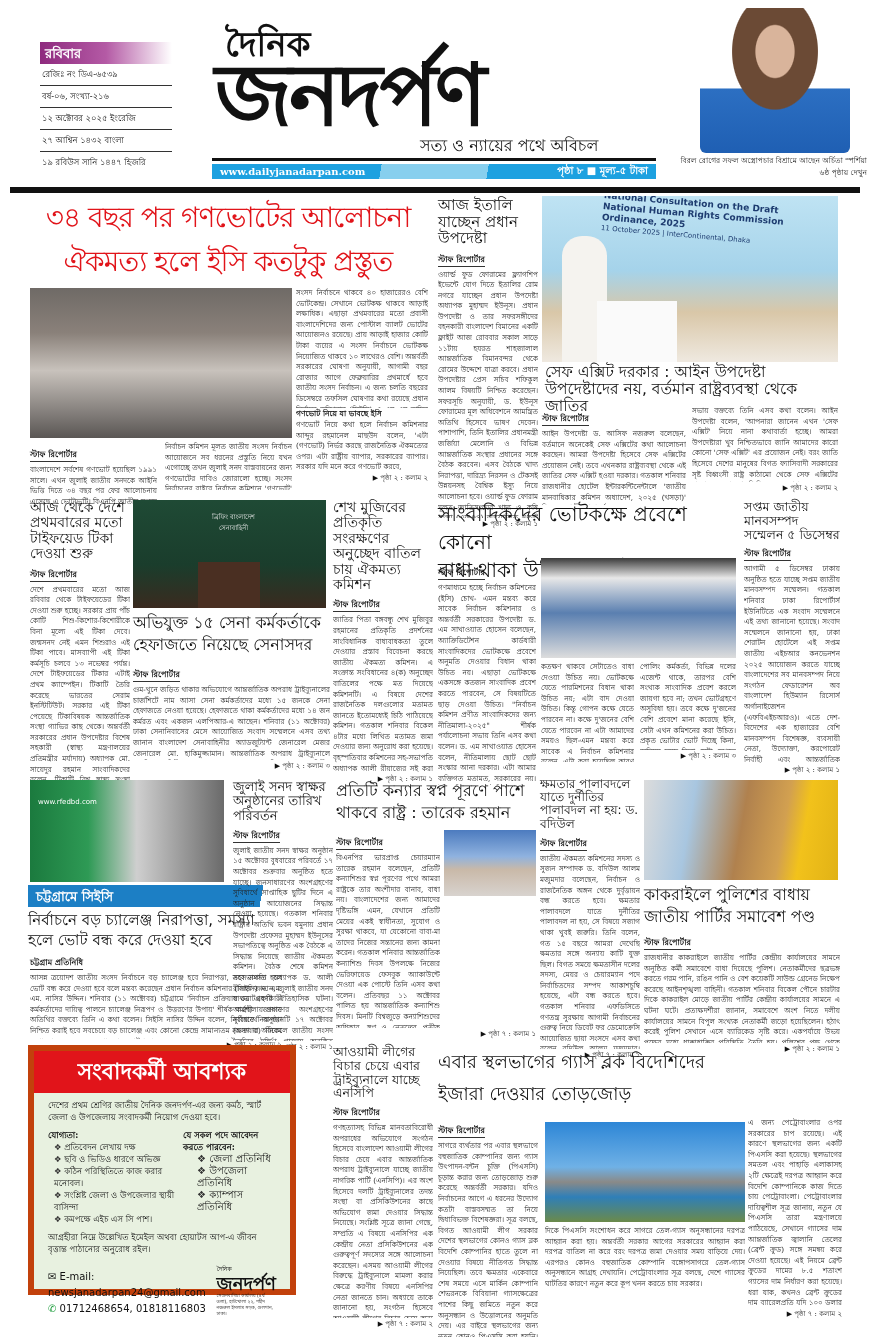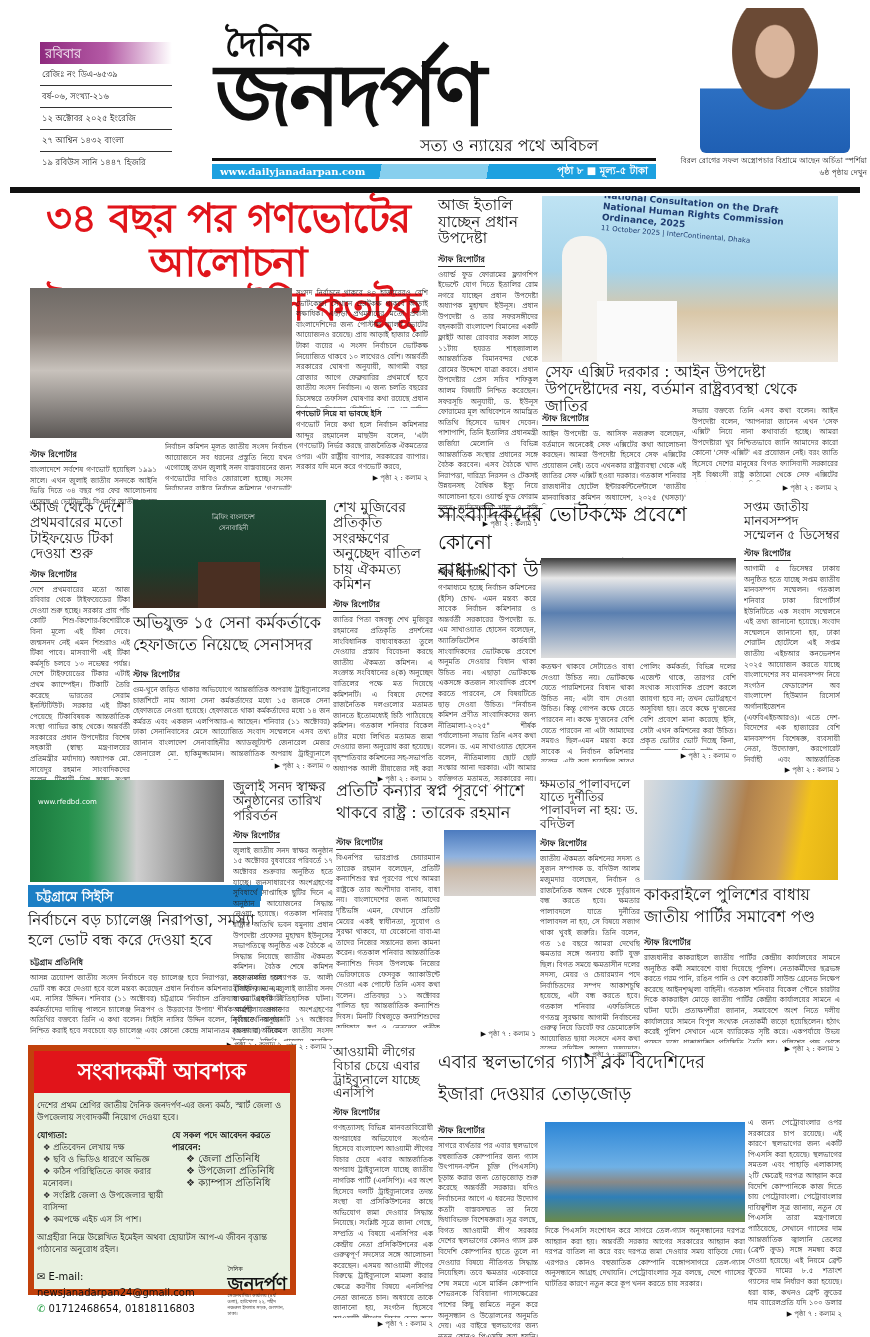--- a/index.html
+++ b/index.html
@@ -5,36 +5,36 @@
 *{box-sizing:border-box;margin:0;padding:0}
 body{width:870px;height:1337px;background:#fff;font-family:"DejaVu Serif",serif;color:#111;position:relative;overflow:hidden}
 .abs{position:absolute}
 .body-text{font-size:7.2px;line-height:10.6px;text-align:justify;color:#222;overflow:hidden}
 .byline{font-size:8px;font-weight:bold;border-bottom:1px solid #333;display:inline-block;margin-bottom:3px;color:#111}
 .jump{font-size:7px;text-align:right;color:#111}
 .hl{font-family:"DejaVu Sans",sans-serif;color:#111;text-align:left;line-height:1.1}
 .photo{background:#888;overflow:hidden}
 
 .left-info{left:40px;top:42px;width:132px}
-.day-bar{background:linear-gradient(90deg,#8e2a7e 0%,#b45aa5 50%,#fff 100%);color:#fff;font-size:13px;font-weight:normal;padding:2px 5px;height:22px}
+.day-bar{background:linear-gradient(90deg,#8e2a7e 0%,#b45aa5 50%,#fff 100%);color:#fff;font-size:13px;font-weight:bold;padding:2px 5px;height:22px}
 .info-row{font-size:8.4px;padding:4px 2px;border-bottom:1.5px solid #333;height:22px}
 .info-row:last-child{border-bottom:none}
 .logo-small{left:225px;top:18px;font-size:34px;font-family:"DejaVu Sans",sans-serif;font-weight:bold;color:#111}
 .logo-big{left:215px;top:52px;font-size:86px;font-family:"DejaVu Sans",sans-serif;font-weight:900;color:#111;letter-spacing:-3px;line-height:1}
 .tagline{left:420px;top:133px;font-size:16px;color:#111}
 .url-bar{left:212px;top:164px;width:444px;height:15px;background:linear-gradient(100deg,#1da1e0 0%,#1da1e0 38%,#87cfee 38%,#87cfee 62%,#1da1e0 62%);color:#fff;font-size:10px;font-weight:bold;padding:0 8px;display:flex;justify-content:space-between;align-items:center}
 .rule-top{left:212px;top:158px;width:444px;height:3px;background:#111}
 .celeb{left:700px;top:8px;width:150px;height:145px;background:radial-gradient(ellipse at 50% 30%,#d9b49b 0 18%,#6b4a35 19% 40%,transparent 41%),linear-gradient(180deg,#fff 55%,#2c6fc2 56%,#1f5fb3 100%);border-radius:6px}
 .celeb-cap{left:662px;top:155px;width:205px;font-size:7.5px;text-align:right;line-height:12px}
 .sep-thick{left:10px;top:187px;width:850px;height:6px;background:#111}
 
-.lead-hl{left:28px;top:196px;width:400px;font-size:40px;color:#e1141a;text-align:center;line-height:44px;font-family:"DejaVu Sans",sans-serif;font-weight:bold;letter-spacing:-1px}
+.lead-hl{left:28px;top:196px;width:400px;font-size:28px;color:#e1141a;text-align:center;line-height:44px;font-family:"DejaVu Sans",sans-serif;font-weight:normal;letter-spacing:-1px}
 .ad{left:28px;top:1045px;width:268px;height:250px;background:#e8f1e0;border:6px solid #c2410c}
 .ad-head{height:42px;background:#e1141a;color:#fff;font-size:22px;font-family:"DejaVu Sans",sans-serif;font-weight:bold;text-align:center;line-height:42px}
-.ad-body{padding:6px 3px;font-size:8.4px;line-height:12px}
+.ad-body{padding:6px 14px;font-size:8.4px;line-height:12px}
 .ad-list li{list-style:none;font-size:8.4px;line-height:12px}
 .ad-list li::before{content:"❖ ";color:#333}
 .cat-band{left:28px;top:885px;width:252px;height:22px;background:linear-gradient(100deg,#1c7fc5 0%,#1c7fc5 92%,transparent 92%);color:#fff;font-size:13px;font-weight:bold;padding:2px 8px;font-family:"DejaVu Sans",sans-serif}
 </style>
 </head>
 <body>
 
 <div class="abs left-info">
   <div class="day-bar">রবিবার</div>
   <div class="info-row">রেজিঃ নং ডিএ-৬৫৩৯</div>

